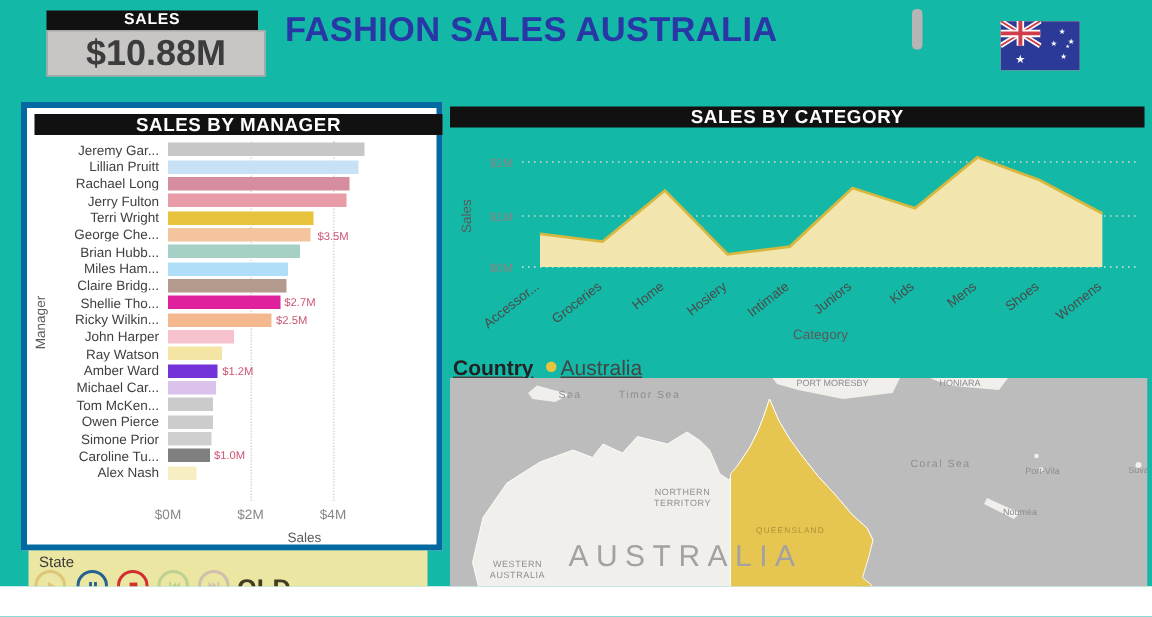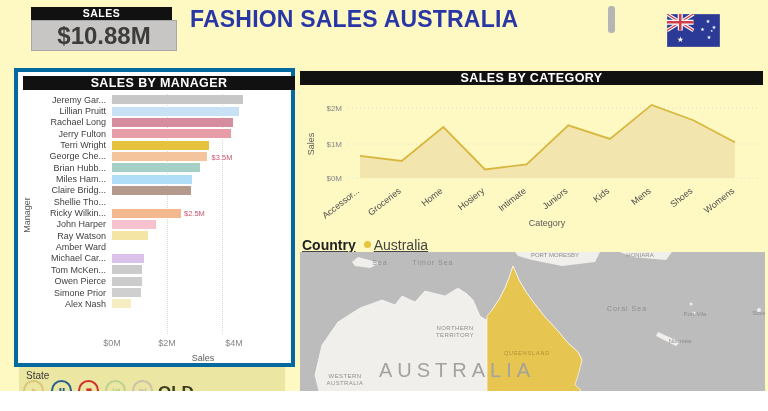--- a/index.html
+++ b/index.html
@@ -1,17 +1,17 @@
 <!DOCTYPE html>
 <html><head>
 <meta charset="utf-8">
 <style>
   html,body{margin:0;padding:0;background:#ffffff;}
   *{box-sizing:border-box;}
-  .stage{position:relative;width:768px;height:391px;background:#fef9c3;overflow:hidden;
+  .stage{position:relative;width:768px;height:391px;background:#14b8a6;overflow:hidden;
          font-family:"Liberation Sans",sans-serif;}
 
   
   .kpi-header{position:absolute;left:31px;top:7px;width:141px;height:13px;background:#111;
               color:#fff;font-size:10.5px;font-weight:700;text-align:center;line-height:13px;letter-spacing:.5px;}
   .kpi-body{position:absolute;left:31px;top:20px;width:146px;height:31px;background:#c7c6c4;border:1px solid #a8a8a8;
             color:#3c3c3c;font-size:24px;font-weight:600;text-align:center;line-height:29px;}
 
   .page-title{position:absolute;left:190px;top:6px;font-size:23px;font-weight:800;color:#2936a6;letter-spacing:.2px;}
   .top-pill{position:absolute;left:608px;top:6px;width:7px;height:27px;background:#b5b5b5;border-radius:3px;}
@@ -152,20 +152,24 @@
           </div>
         </div>
         <div class="mrow">
           <div class="mlabel">Claire Bridg...</div>
           <div class="mbararea">
             <div class="mbar" style="width: 78.66px; background: rgb(180, 154, 141);"></div>
           </div>
         </div>
         <div class="mrow">
           <div class="mlabel">Shellie Tho...</div>
+          <div class="mbararea">
+            <div class="mbar" style="width: 74.52px; background: rgb(224, 33, 158);"></div>
+            <span class="mval" style="color: rgb(204, 85, 112);">$2.7M</span>
+          </div>
         </div>
         <div class="mrow">
           <div class="mlabel">Ricky Wilkin...</div>
           <div class="mbararea">
             <div class="mbar" style="width: 69px; background: rgb(244, 184, 142);"></div>
             <span class="mval" style="color: rgb(204, 85, 112);">$2.5M</span>
           </div>
         </div>
         <div class="mrow">
           <div class="mlabel">John Harper</div>
@@ -174,20 +178,24 @@
           </div>
         </div>
         <div class="mrow">
           <div class="mlabel">Ray Watson</div>
           <div class="mbararea">
             <div class="mbar" style="width: 35.88px; background: rgb(244, 229, 164);"></div>
           </div>
         </div>
         <div class="mrow">
           <div class="mlabel">Amber Ward</div>
+          <div class="mbararea">
+            <div class="mbar" style="width: 33.12px; background: rgb(116, 51, 217);"></div>
+            <span class="mval" style="color: rgb(204, 85, 112);">$1.2M</span>
+          </div>
         </div>
         <div class="mrow">
           <div class="mlabel">Michael Car...</div>
           <div class="mbararea">
             <div class="mbar" style="width: 31.74px; background: rgb(218, 194, 235);"></div>
           </div>
         </div>
         <div class="mrow">
           <div class="mlabel">Tom McKen...</div>
           <div class="mbararea">
@@ -197,32 +205,39 @@
         <div class="mrow">
           <div class="mlabel">Owen Pierce</div>
           <div class="mbararea">
             <div class="mbar" style="width: 30.36px; background: rgb(204, 204, 204);"></div>
           </div>
         </div>
         <div class="mrow">
           <div class="mlabel">Simone Prior</div>
           <div class="mbararea">
             <div class="mbar" style="width: 28.98px; background: rgb(207, 207, 207);"></div>
+          </div>
+        </div>
+        <div class="mrow">
+          <div class="mlabel">Caroline Tu...</div>
+          <div class="mbararea">
+            <div class="mbar" style="width: 27.6px; background: rgb(127, 127, 127);"></div>
+            <span class="mval" style="color: rgb(204, 85, 112);">$1.0M</span>
           </div>
         </div>
         <div class="mrow">
           <div class="mlabel">Alex Nash</div>
           <div class="mbararea">
             <div class="mbar" style="width: 19.32px; background: rgb(246, 238, 194);"></div>
           </div>
         </div>
       </div>
     <span class="xtick" style="left:94px">$0M</span>
     <span class="xtick" style="left:149px">$2M</span>
-    <span class="xtick" style="left:216px">$4M</span>
+    <span class="xtick" style="left:204px">$4M</span>
     <div class="ax-label manager-ylab">Manager</div>
     <div class="ax-label sales-xlab">Sales</div>
   </div>
 
   <div class="panel-cat">
     <div class="panel-header ph-cat">SALES BY CATEGORY</div>
     <svg id="cat-chart" width="466" height="168" viewBox="0 0 466 168" style="position:absolute;left:0;top:0">
       <line class="grid" x1="48" y1="40" x2="458" y2="40"></line>
       <line class="grid" x1="48" y1="76" x2="458" y2="76"></line>
       <line class="grid2" x1="48" y1="110" x2="458" y2="110"></line>

